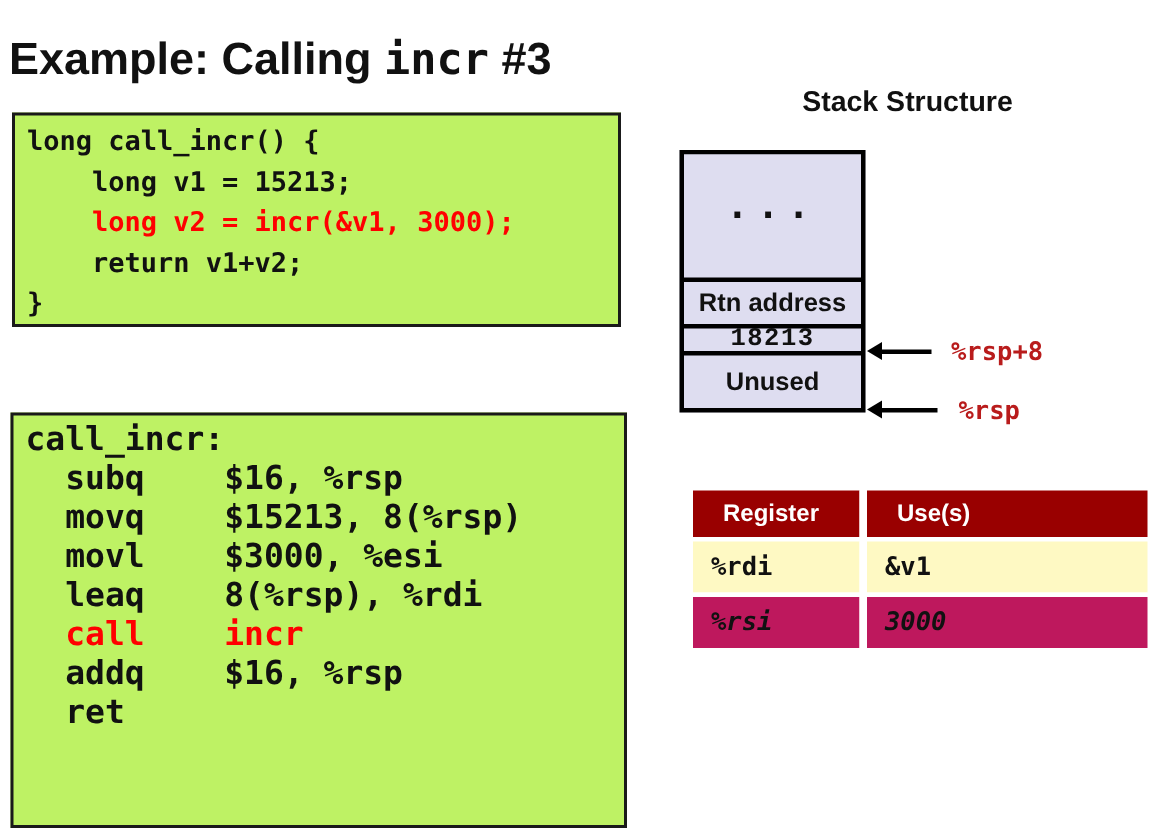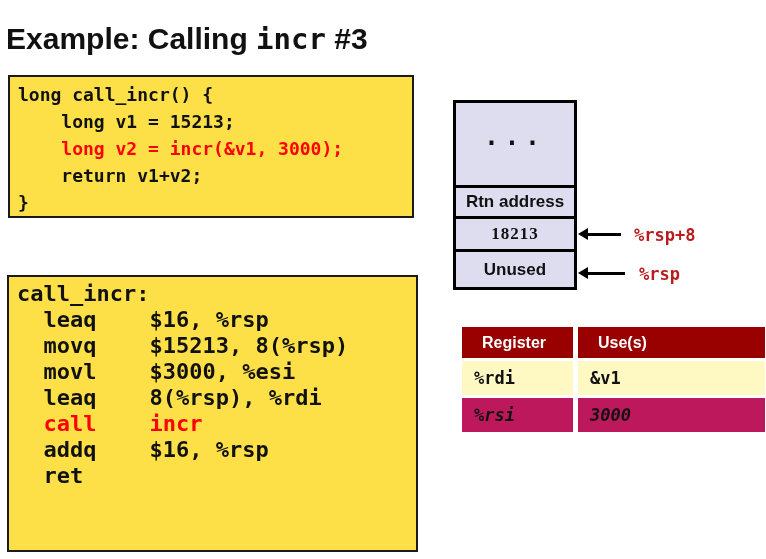--- a/index.html
+++ b/index.html
@@ -16,21 +16,21 @@
     font-size:30px;font-weight:bold;color:#111;
     white-space:nowrap;letter-spacing:0px;
   }
   #title .mono{
     font-family:"DejaVu Sans Mono",monospace;
     font-size:29px;font-weight:bold;
   }
   
   .code-block{
     position:absolute;
-    background:#fde047;
+    background:#bef264;
     border:2px solid #1a1a1a;
     box-sizing:border-box;
     font-family:"DejaVu Sans Mono",monospace;
     font-weight:bold;
     color:#111;
     padding:4px 16px 0 8px;
   }
   #c-code{left:8px;top:75px;width:406px;height:143px;font-size:18px;line-height:27px;}
   #asm-code{left:7px;top:275px;width:411px;height:277px;font-size:22px;line-height:26px;}
   .code-line{white-space:pre;}
@@ -53,21 +53,21 @@
     box-sizing:border-box;
   }
   .stack-cell + .stack-cell{border-top:3px solid #000;}
   #cell-dots{height:82px;}
   #cell-dots span{
     font-family:"DejaVu Sans Mono",monospace;
     font-size:24px;letter-spacing:6px;
     transform:translateY(-7px);
   }
   #cell-rtn{height:31px;}
-  #cell-value{height:33px;font-family:Liberation Serif, serif;letter-spacing:1px;}
+  #cell-value{height:18px;font-family:Liberation Mono, monospace;letter-spacing:1px;}
   #cell-unused{height:38px;}
   
   .pointer{position:absolute;height:20px;}
   .pointer .shaft{
     position:absolute;left:9px;top:8px;height:3px;background:#000;
   }
   .pointer .head{
     position:absolute;left:0;top:3px;
     width:0;height:0;
     border-top:6.5px solid transparent;
@@ -118,29 +118,30 @@
   <div id="c-code" class="code-block">
     <div class="code-line">long call_incr() {</div>
     <div class="code-line">    long v1 = 15213;</div>
     <div class="code-line red">    long v2 = incr(&amp;v1, 3000);</div>
     <div class="code-line">    return v1+v2;</div>
     <div class="code-line">}</div>
   </div>
 
   <div id="asm-code" class="code-block">
     <div class="code-line">call_incr:</div>
-    <div class="code-line">  leaq    $16, %rsp</div>
+    <div class="code-line">  subq    $16, %rsp</div>
     <div class="code-line">  movq    $15213, 8(%rsp)</div>
     <div class="code-line">  movl    $3000, %esi</div>
     <div class="code-line">  leaq    8(%rsp), %rdi</div>
     <div class="code-line red">  call    incr</div>
     <div class="code-line">  addq    $16, %rsp</div>
     <div class="code-line">  ret</div>
   </div>
 
+  <div id="stack-heading">Stack Structure</div>
 
   <div id="stack-diagram">
     <div id="cell-dots" class="stack-cell">
       <span>...</span>
     </div>
     <div id="cell-rtn" class="stack-cell">Rtn address</div>
     <div id="cell-value" class="stack-cell red">18213</div>
     <div id="cell-unused" class="stack-cell">Unused</div>
   </div>
 

